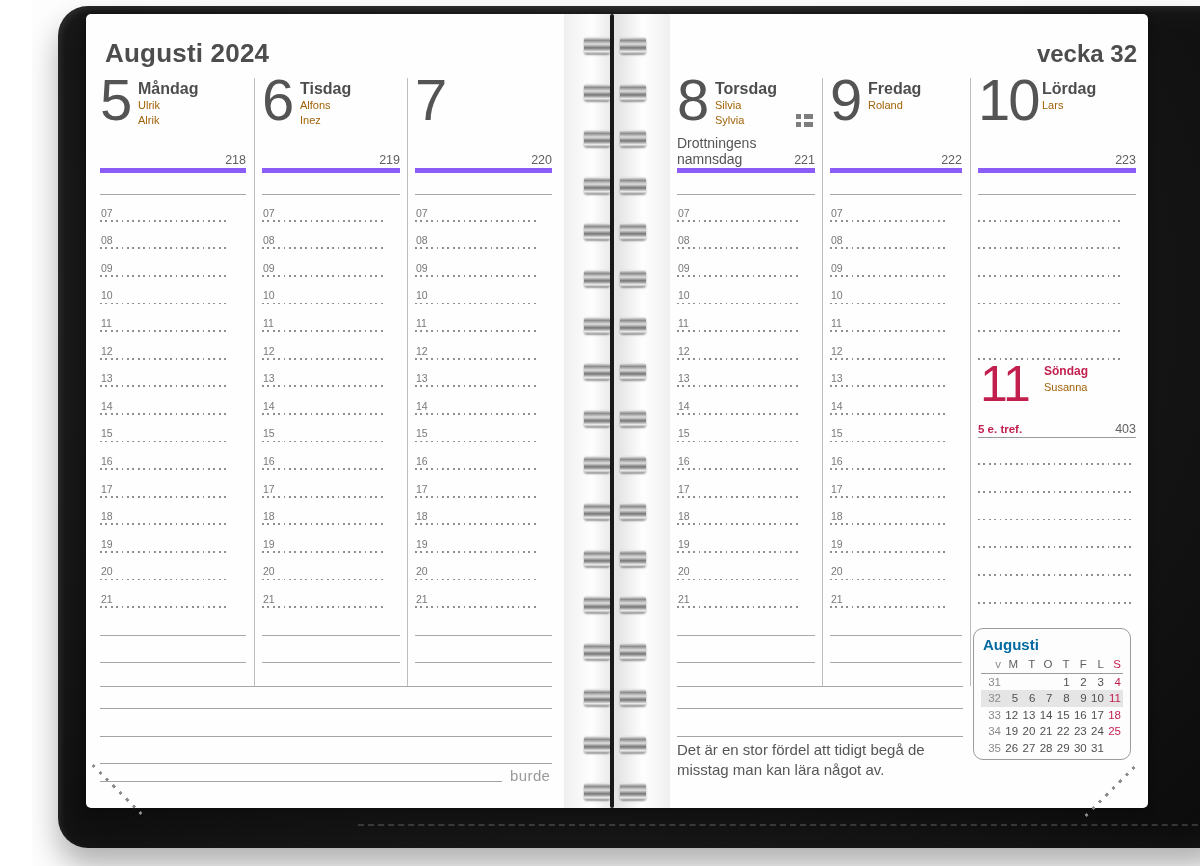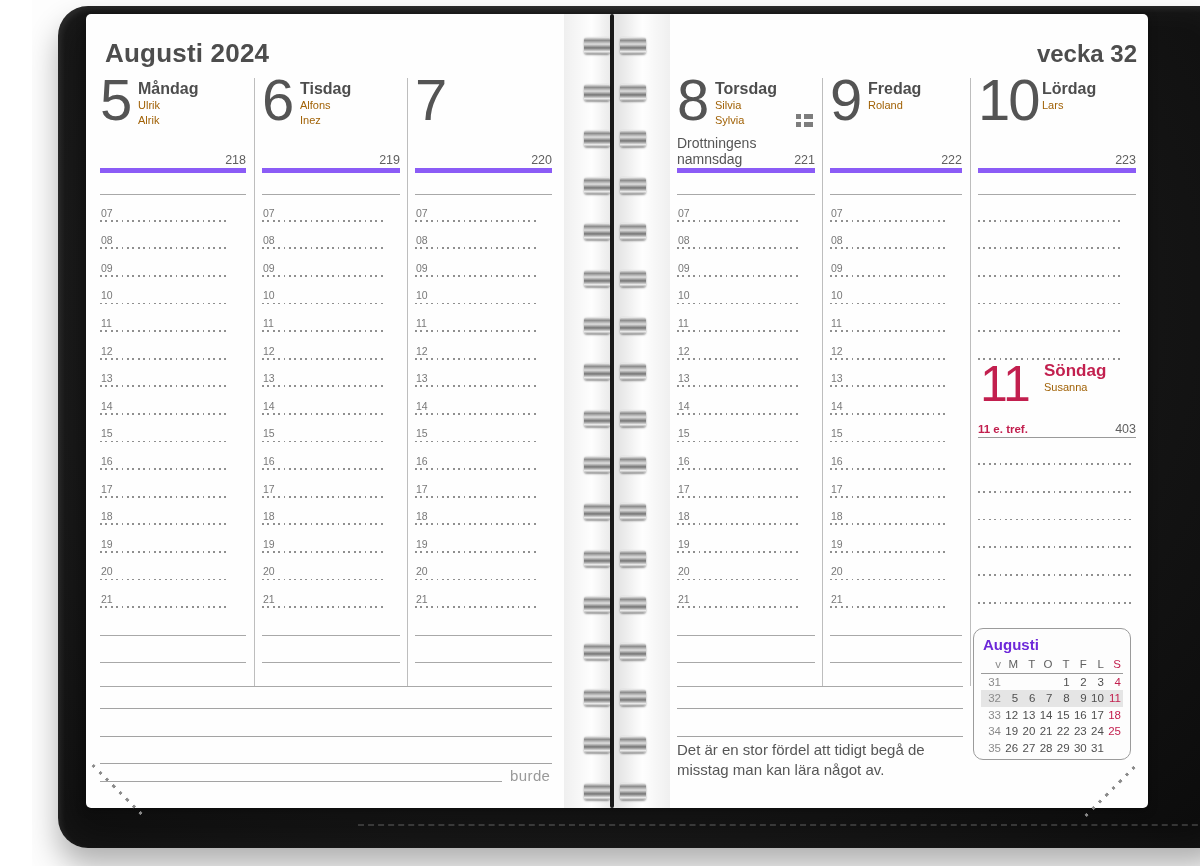--- a/index.html
+++ b/index.html
@@ -52,30 +52,30 @@
   .extra .xrow{height:26.5px;border-bottom:1px solid #a8a8a8;}
   
   .flag-icon{position:absolute;right:2px;top:36px;width:17px;height:13px;background:#7d7d7d;}
   .flag-icon::before{content:"";position:absolute;left:5px;top:0;width:2.5px;height:13px;background:#fdfdfd;}
   .flag-icon::after{content:"";position:absolute;left:0;top:5.2px;width:17px;height:2.5px;background:#fdfdfd;}
   
   .sun-head{position:absolute;top:284px;left:0;right:0;height:52px;}
   .sun-num{position:absolute;left:2px;top:0;font-size:50px;line-height:44px;font-weight:400;
            color:var(--accent);letter-spacing:-1px;}
   .sun-text{margin-left:66px;}
-  .sun-name{font-size:17px;font-weight:700;color:var(--accent);line-height:18px;}
+  .sun-name{font-size:12px;font-weight:700;color:var(--accent);line-height:18px;}
   .sun-note-row{position:absolute;top:340px;left:0;right:0;height:19px;border-bottom:1px solid #9a9a9a;
            display:flex;justify-content:space-between;align-items:flex-end;}
   .church-week{font-size:11.5px;font-weight:700;color:var(--accent);padding-bottom:2px;}
   .sun-lines{position:absolute;top:359px;left:0;right:0;}
   .sun-lines .slot{height:27.8px;}
   
   .mini-cal{position:absolute;top:550px;left:-5px;width:158px;height:132px;border:1px solid #9b9b9b;
             border-radius:10px;background:#fdfdfd;padding:5px 7px 0 7px;box-sizing:border-box;}
-  .mc-title{font-size:15px;font-weight:700;color:#6d28d9;margin:2px 0 3px 2px;}
+  .mc-title{font-size:15px;font-weight:700;color:#0369a1;margin:2px 0 3px 2px;}
   .mc-grid{display:grid;grid-template-columns:22px repeat(7,1fr);}
   .mc-grid span{font-size:11.5px;line-height:16.5px;text-align:right;padding-right:2px;color:#4f4f4f;}
   .mc-h{color:#5f5f5f !important;border-bottom:1px solid #9b9b9b;}
   .mc-w{color:#8a8a8a !important;}
   .mc-red{color:var(--accent) !important;}
   .hl{background:#e5e5e5;}
   
   .note-line{position:absolute;height:0;border-top:1px solid #a3a3a3;}
   .brand{position:absolute;left:424px;top:753px;font-size:15px;color:#9a9a9a;letter-spacing:.4px;}
   .quote{position:absolute;left:7px;top:726px;width:286px;font-size:15px;color:#565656;line-height:20px;}
@@ -505,21 +505,21 @@
         </div>
 
       <div class="sun-head">
         <span class="sun-num">11</span>
         <div class="sun-text">
           <div class="sun-name">Söndag</div>
           <div class="name-day">Susanna</div>
         </div>
       </div>
       <div class="sun-note-row">
-        <span class="church-week">11 e. tref.</span>
+        <span class="church-week">5 e. tref.</span>
         <span class="doy">403</span>
       </div>
       <div class="sun-lines slots">
           <div class="slot"></div>
           <div class="slot"></div>
           <div class="slot"></div>
           <div class="slot"></div>
           <div class="slot"></div>
           <div class="slot"></div>
         </div>

